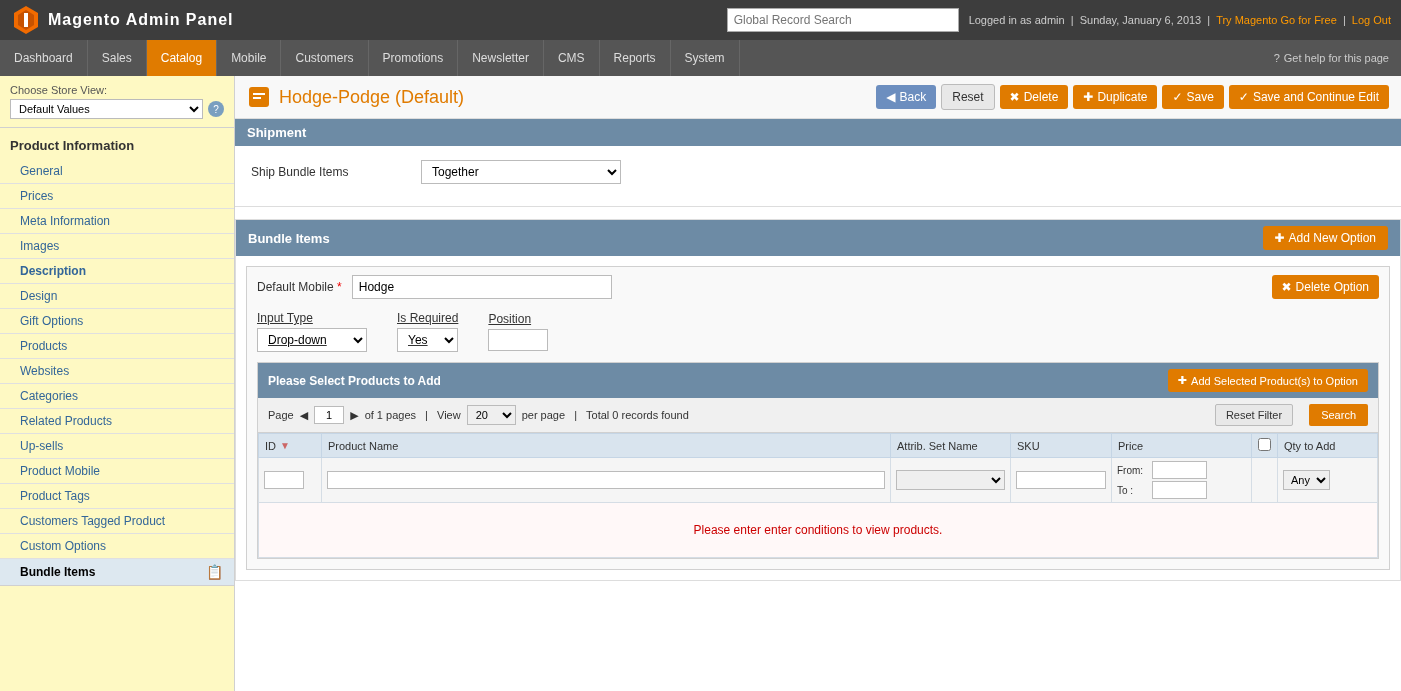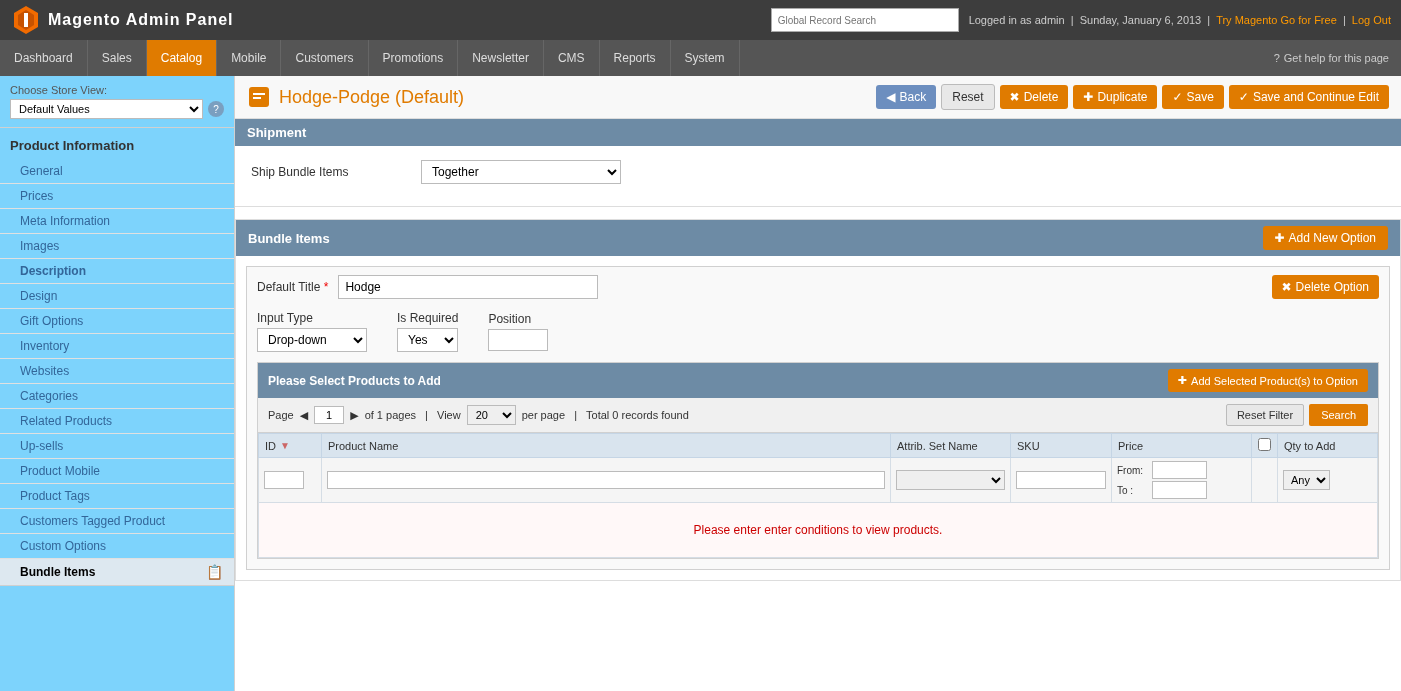--- a/index.html
+++ b/index.html
@@ -4,37 +4,37 @@
   <style>
     * { box-sizing: border-box; margin: 0; padding: 0; }
     body { font-family: Arial, Helvetica, sans-serif; font-size: 12px; background: #f5f5f5; color: #333; }
 
     
     #top-bar { background: #3d3d3d; display: flex; align-items: center; justify-content: space-between; padding: 0 10px; height: 40px; }
     #logo-area { display: flex; align-items: center; gap: 6px; }
     #logo-icon { width: 32px; height: 32px; }
     #logo-text { color: #fff; font-size: 16px; font-weight: bold; letter-spacing: 1px; }
     #top-right { display: flex; align-items: center; gap: 10px; }
-    #global-search { width: 188px; height: 24px; padding: 2px 6px; font-size: 10px; border: 1px solid #aaa; }
+    #global-search { width: 232px; height: 24px; padding: 2px 6px; font-size: 12px; border: 1px solid #aaa; }
     #login-info { color: #ccc; font-size: 11px; }
     #try-link { color: #f90; font-size: 11px; text-decoration: none; }
     #logout-link { color: #f90; font-size: 11px; text-decoration: none; }
 
     
     #nav-bar { background: #555; display: flex; align-items: center; justify-content: space-between; height: 36px; padding: 0 0; }
     #nav-items { display: flex; height: 100%; }
     .nav-item { display: flex; align-items: center; padding: 0 14px; color: #ddd; font-size: 12px; cursor: pointer; border-right: 1px solid #666; height: 100%; }
     .nav-item.active { background: #e07b00; color: #fff; }
     #nav-help { color: #ccc; font-size: 11px; padding-right: 12px; cursor: pointer; display: flex; align-items: center; gap: 4px; }
 
     
     #main { display: flex; min-height: calc(100vh - 76px); }
 
     
-    #sidebar { width: 235px; background: #7dd3fc; border-right: 1px solid #d0d0d0; flex-shrink: 0; padding-bottom: 20px; }
+    #sidebar { width: 235px; background: #fef9c3; border-right: 1px solid #d0d0d0; flex-shrink: 0; padding-bottom: 20px; }
     #store-view-area { padding: 8px 10px; border-bottom: 1px solid #d0d0d0; }
     #store-view-label { font-size: 11px; color: #555; margin-bottom: 3px; }
     #store-view-select-wrap { display: flex; align-items: center; gap: 5px; }
     #store-view-select { font-size: 11px; padding: 2px 4px; border: 1px solid #bbb; background: #fff; flex: 1; }
     #store-view-help { width: 16px; height: 16px; border-radius: 50%; background: #7a9fc0; color: #fff; display: flex; align-items: center; justify-content: center; font-size: 10px; cursor: pointer; flex-shrink: 0; }
     #product-info-heading { font-size: 13px; font-weight: bold; color: #333; padding: 10px 10px 6px 10px; }
     .sidebar-item { padding: 5px 10px 5px 20px; color: #336699; font-size: 12px; cursor: pointer; border-bottom: 1px solid #e0e0e0; }
     #bundle-items-nav { display: flex; align-items: center; justify-content: space-between; padding: 5px 10px 5px 20px; background: #dde8f0; border-bottom: 1px solid #d0d0d0; cursor: pointer; }
     #bundle-items-nav-label { font-weight: bold; color: #000; font-size: 12px; }
 
@@ -67,34 +67,34 @@
     #bundle-items-section { border: 1px solid #ddd; margin: 0; }
     #bundle-items-header { background: #6d8ba5; color: #fff; padding: 6px 12px; font-size: 13px; font-weight: bold; display: flex; align-items: center; justify-content: space-between; }
     .btn-add-option { background: #e07b00; color: #fff; border: none; padding: 5px 12px; cursor: pointer; font-size: 12px; border-radius: 3px; display: flex; align-items: center; gap: 4px; }
     #bundle-option-box { border: 1px solid #d0d0d0; margin: 10px; background: #f9f9f9; }
     #bundle-option-header { display: flex; align-items: center; justify-content: space-between; padding: 8px 10px; }
     .default-title-row { display: flex; align-items: center; gap: 10px; }
     .required-star { color: #e00; }
     .default-title-input { width: 260px; padding: 4px 6px; border: 1px solid #bbb; font-size: 12px; }
     .btn-delete-option { background: #e07b00; color: #fff; border: none; padding: 5px 10px; cursor: pointer; font-size: 12px; border-radius: 3px; display: flex; align-items: center; gap: 4px; }
     #input-type-row { padding: 4px 10px 10px 10px; display: flex; align-items: center; gap: 30px; }
-    .field-group { display: flex; flex-direction: column; gap: 3px; }
+    .field-group { display: flex; flex-direction: column; gap: 3px; text-decoration: underline; }
     .field-label { font-size: 12px; color: #333; }
     .field-select { padding: 3px 6px; border: 1px solid #bbb; font-size: 12px; background: #fff; }
     .field-input { width: 60px; padding: 3px 6px; border: 1px solid #bbb; font-size: 12px; }
 
     
     #products-select-section { margin: 0 10px 10px 10px; border: 1px solid #d0d0d0; }
     #products-select-header { background: #6d8ba5; color: #fff; padding: 6px 10px; font-size: 12px; font-weight: bold; display: flex; align-items: center; justify-content: space-between; }
     .btn-add-selected { background: #e07b00; color: #fff; border: none; padding: 5px 10px; cursor: pointer; font-size: 11px; border-radius: 3px; display: flex; align-items: center; gap: 4px; }
     #table-controls { display: flex; align-items: center; justify-content: space-between; padding: 6px 10px; background: #f0f0f0; border-bottom: 1px solid #d0d0d0; }
     #pagination-area { display: flex; align-items: center; gap: 6px; font-size: 11px; }
     #page-input { width: 30px; padding: 2px 4px; border: 1px solid #bbb; font-size: 11px; text-align: center; }
     #per-page-select { padding: 2px 4px; border: 1px solid #bbb; font-size: 11px; }
-    #table-action-buttons { display: flex; gap: 5px; }
+    #table-action-buttons { display: flex; gap: 16px; }
     .btn-reset-filter { background: #e8e8e8; color: #333; border: 1px solid #bbb; padding: 4px 10px; font-size: 11px; cursor: pointer; border-radius: 2px; }
     .btn-search { background: #e07b00; color: #fff; border: none; padding: 4px 12px; font-size: 11px; cursor: pointer; border-radius: 2px; }
 
     #products-table { width: 100%; border-collapse: collapse; }
     #products-table th { background: #d9e4ee; border: 1px solid #c5d5e5; padding: 4px 6px; font-size: 11px; color: #333; text-align: left; font-weight: normal; }
     #products-table td { border: 1px solid #d5dde5; padding: 3px 5px; font-size: 11px; background: #fff; }
     #products-table .filter-row td { background: #f5f5f5; }
     .th-id { width: 50px; display: flex; align-items: center; gap: 4px; }
     .sort-arrow { color: #c66; font-size: 10px; }
     .col-id { width: 55px; }
@@ -181,21 +181,21 @@
 
     <div id="product-info-heading">Product Information</div>
 
     <div class="sidebar-item">General</div>
     <div class="sidebar-item">Prices</div>
     <div class="sidebar-item">Meta Information</div>
     <div class="sidebar-item">Images</div>
     <div class="sidebar-item" style="font-weight:bold;">Description</div>
     <div class="sidebar-item">Design</div>
     <div class="sidebar-item">Gift Options</div>
-    <div class="sidebar-item">Inventory</div>
+    <div class="sidebar-item">Products</div>
     <div class="sidebar-item">Websites</div>
     <div class="sidebar-item">Categories</div>
     <div class="sidebar-item">Related Products</div>
     <div class="sidebar-item">Up-sells</div>
     <div class="sidebar-item">Product Mobile</div>
     <div class="sidebar-item">Product Tags</div>
     <div class="sidebar-item">Customers Tagged Product</div>
     <div class="sidebar-item">Custom Options</div>
     <div id="bundle-items-nav">
       <span id="bundle-items-nav-label">Bundle Items</span>
@@ -260,21 +260,21 @@
         <button class="btn-add-option">
           <span>✚</span>
           <span>Add New Option</span>
         </button>
       </div>
 
       <div id="bundle-option-box">
         <div id="bundle-option-header">
           <div class="default-title-row">
             <label>
-              <span>Default Title</span>
+              <span>Default Mobile</span>
               <span class="required-star"> *</span>
             </label>
             <input type="text" class="default-title-input" value="Hodge" style="">
           </div>
           <button class="btn-delete-option">
             <span>✖</span>
             <span>Delete Option</span>
           </button>
         </div>
 

